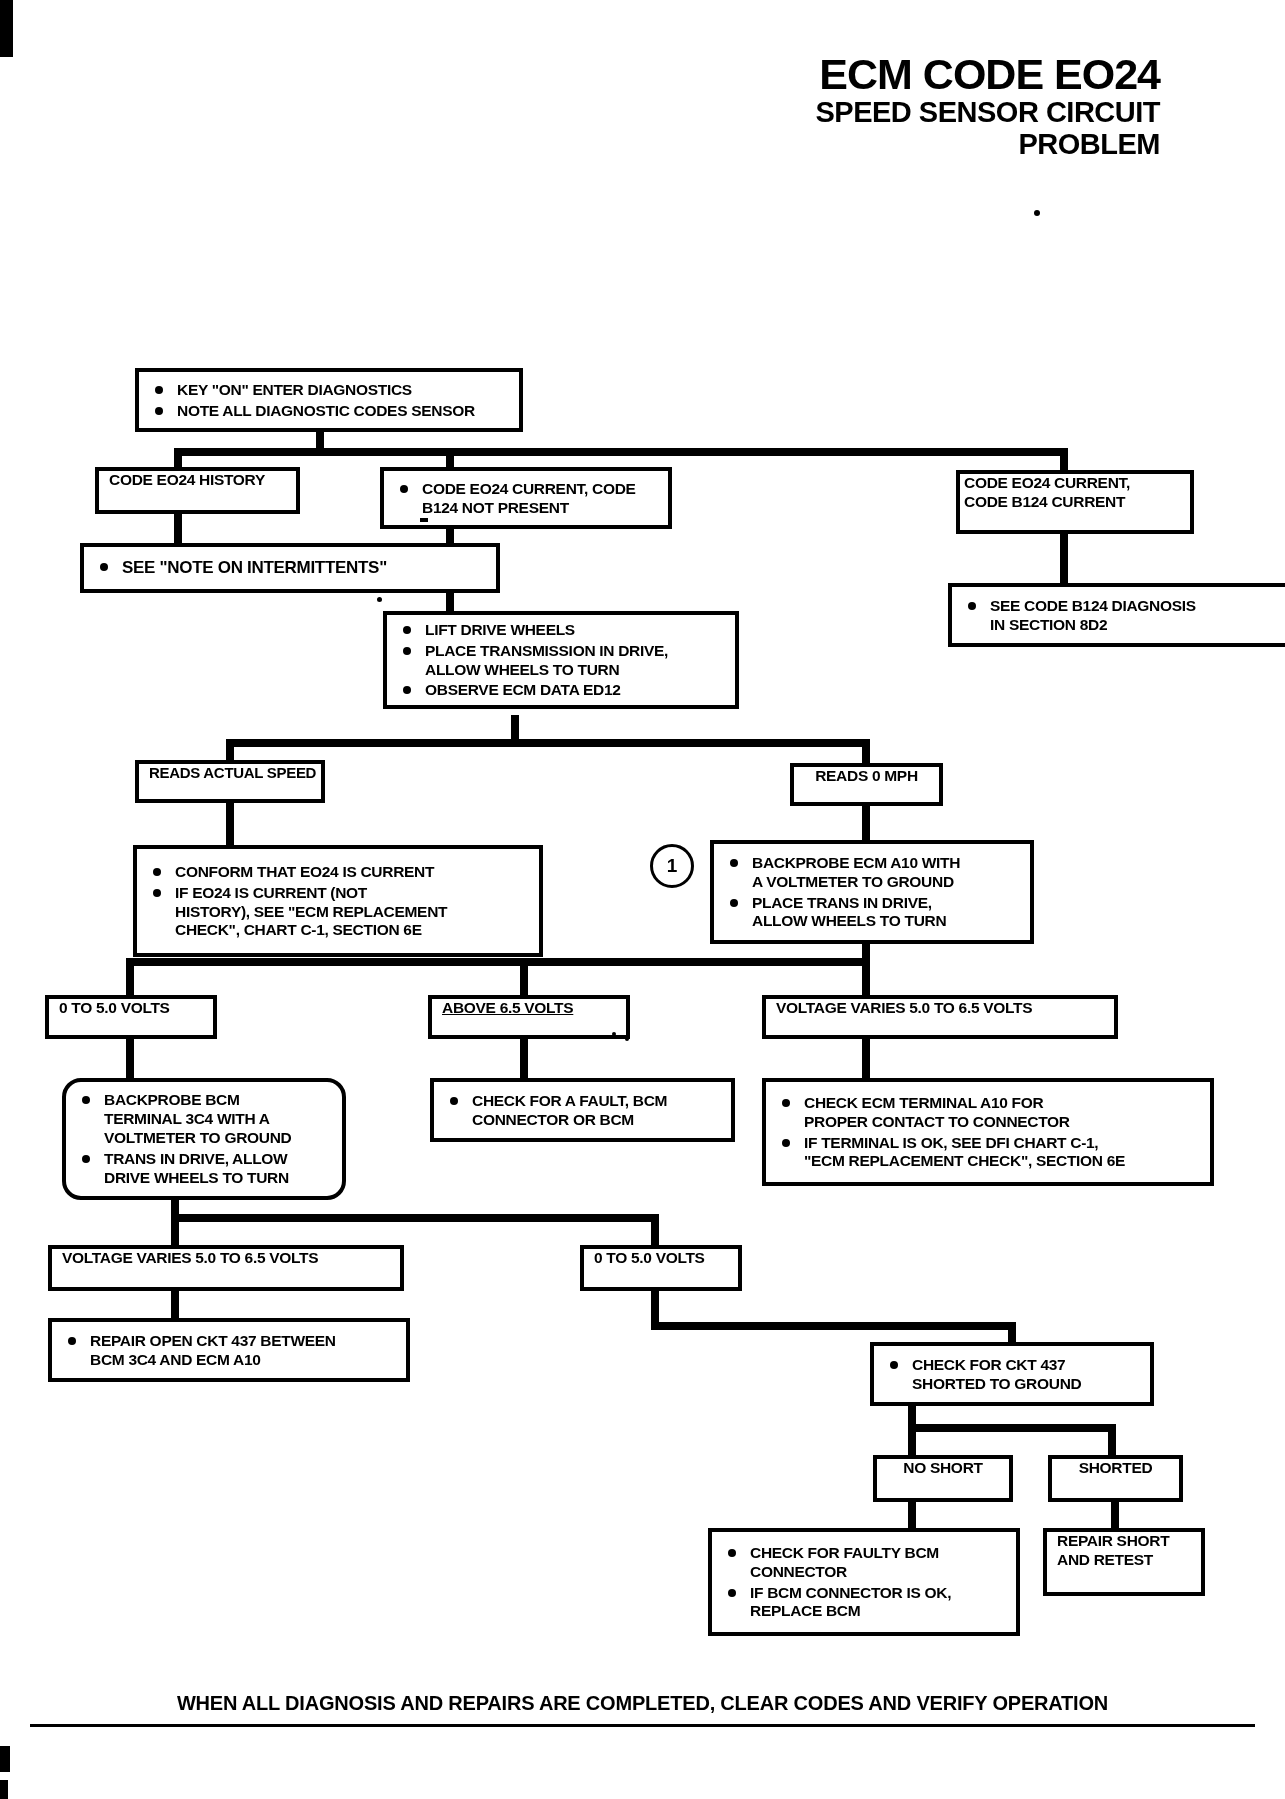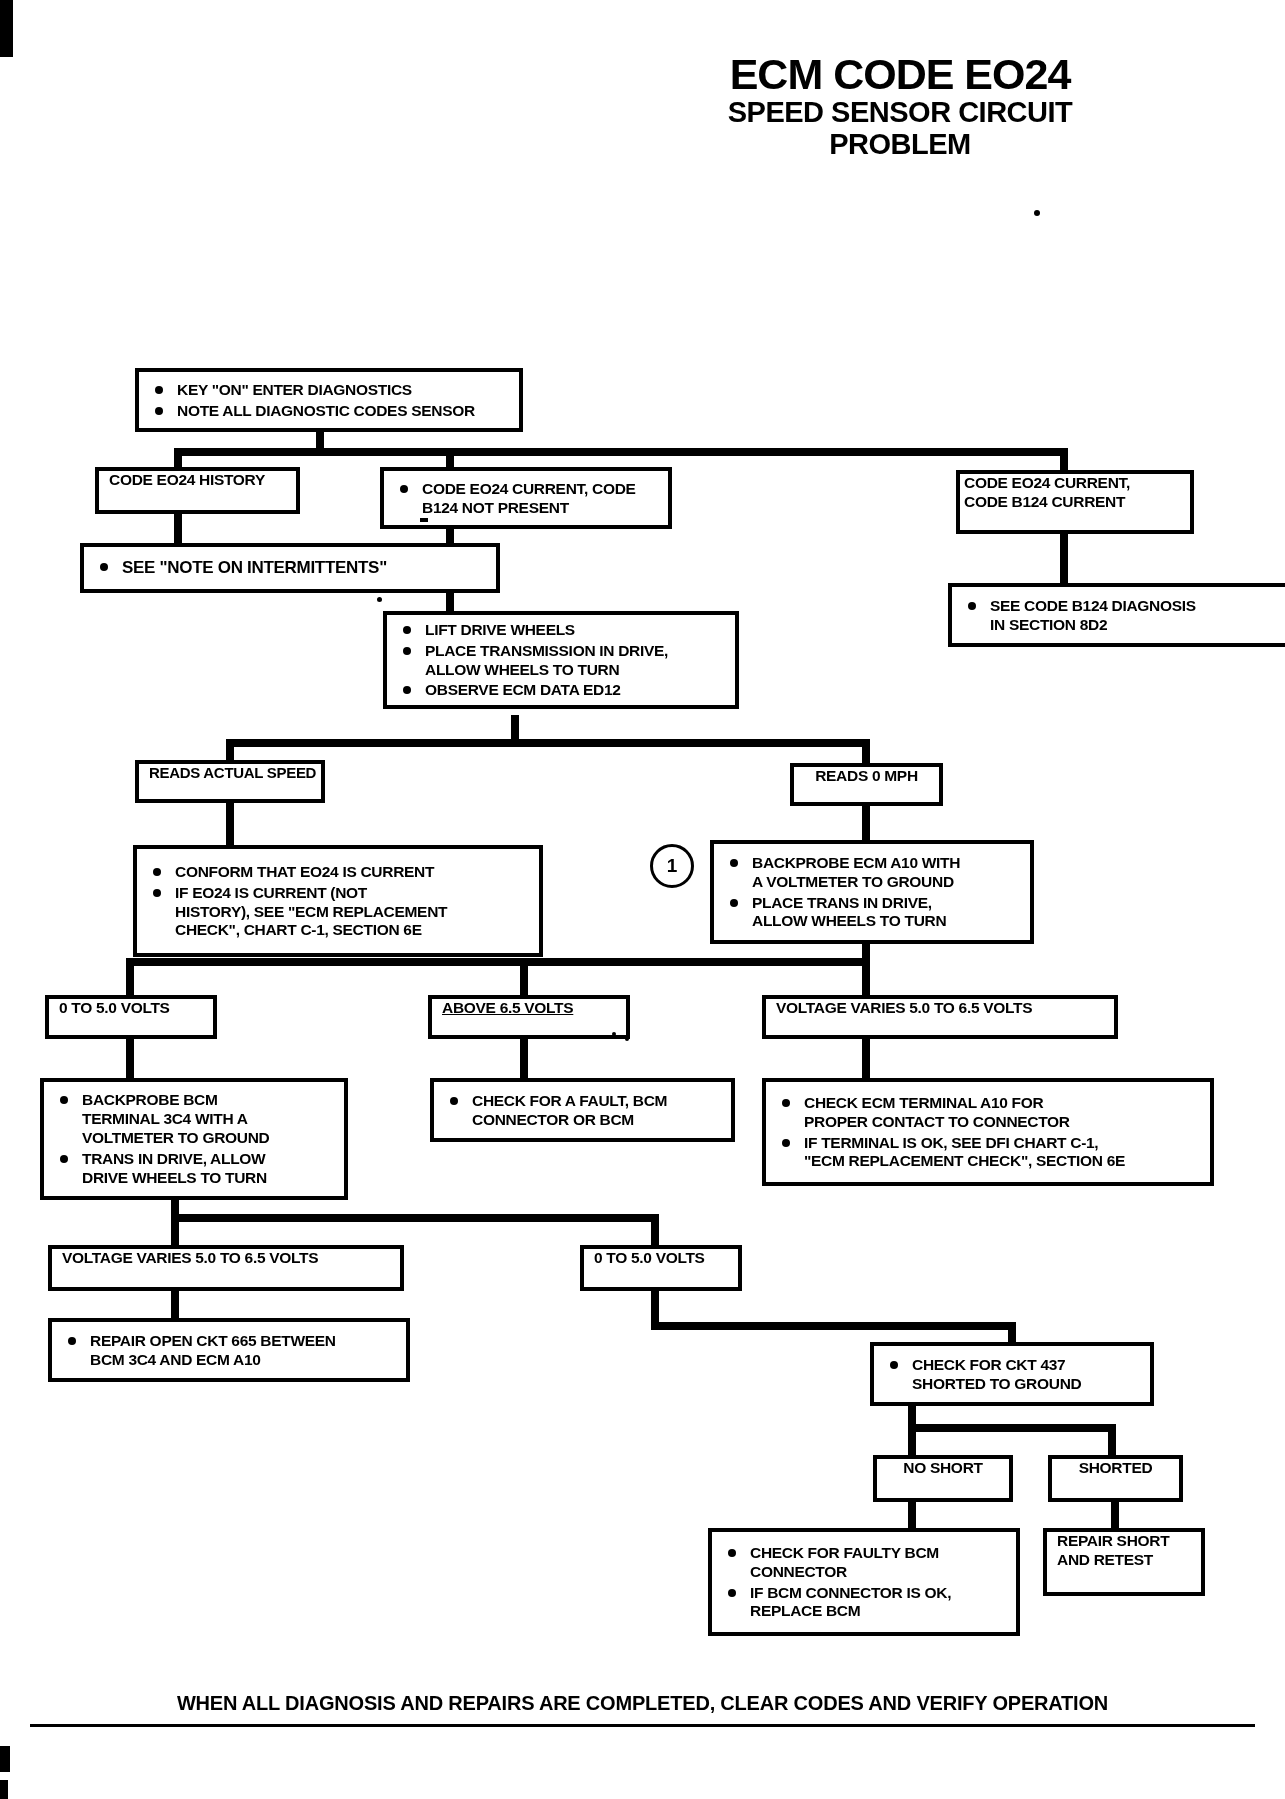--- a/index.html
+++ b/index.html
@@ -1,21 +1,21 @@
 <!DOCTYPE html>
 <html><head>
 <meta charset="utf-8">
 <style>
   html,body { margin:0; padding:0; background:#e8e8e8; }
   .page {
     position:relative; width:1285px; height:1799px; margin:0 auto;
     background:#ffffff; overflow:hidden; color:#000;
     font-family:"Liberation Sans","DejaVu Sans",sans-serif;
   }
-  .title { position:absolute; left:640px; top:52px; width:520px; text-align:center; font-weight:700; }
+  .title { position:absolute; left:640px; top:52px; width:520px; text-align:right; font-weight:700; }
   .t1 { font-size:43px; letter-spacing:-1px; line-height:1.05; white-space:nowrap; }
   .t2 { font-size:29px; letter-spacing:-0.5px; line-height:1.1; white-space:nowrap; }
 
   .node {
     position:absolute; border:4px solid #000; background:#fff; box-sizing:border-box;
     font-weight:700; font-size:15.5px; letter-spacing:-0.3px; line-height:1.22;
   }
   .node.bullets { padding:6px 8px 5px 8px; display:flex; flex-direction:column; justify-content:center; gap:2px; }
   .brow { display:flex; }
   .dot { flex:0 0 auto; width:8px; height:8px; border-radius:50%; background:#000; margin:5px 14px 0 8px; }
@@ -183,21 +183,21 @@
   <div class="node plain" style="left:45px;top:995px;width:172px;height:44px;">
     <div class="ltext">0 TO 5.0 VOLTS</div>
   </div>
   <div class="node plain" style="left:428px;top:995px;width:202px;height:44px;text-decoration:underline;">
     <div class="ltext">ABOVE 6.5 VOLTS</div>
   </div>
   <div class="node plain" style="left:762px;top:995px;width:356px;height:44px;">
     <div class="ltext">VOLTAGE VARIES 5.0 TO 6.5 VOLTS</div>
   </div>
 
-  <div class="node bullets" style="left:40px;top:1078px;width:308px;height:122px;">
+  <div class="node bullets" style="left:62px;top:1078px;width:284px;height:122px;border-radius:19px;">
     <div class="brow">
         <span class="dot"></span>
         <div class="btext">BACKPROBE BCM
 TERMINAL 3C4 WITH A
 VOLTMETER TO GROUND</div>
       </div>
     <div class="brow">
         <span class="dot"></span>
         <div class="btext">TRANS IN DRIVE, ALLOW
 DRIVE WHEELS TO TURN</div>
@@ -228,21 +228,21 @@
   <div class="node plain" style="left:48px;top:1245px;width:356px;height:46px;">
     <div class="ltext">VOLTAGE VARIES 5.0 TO 6.5 VOLTS</div>
   </div>
   <div class="node plain" style="left:580px;top:1245px;width:162px;height:46px;">
     <div class="ltext">0 TO 5.0 VOLTS</div>
   </div>
 
   <div class="node bullets" style="left:48px;top:1318px;width:362px;height:64px;">
     <div class="brow">
         <span class="dot"></span>
-        <div class="btext">REPAIR OPEN CKT 665 BETWEEN
+        <div class="btext">REPAIR OPEN CKT 437 BETWEEN
 BCM 3C4 AND ECM A10</div>
       </div>
   </div>
 
   <div class="node bullets" style="left:870px;top:1342px;width:284px;height:64px;">
     <div class="brow">
         <span class="dot"></span>
         <div class="btext">CHECK FOR CKT 437
 SHORTED TO GROUND</div>
       </div>

